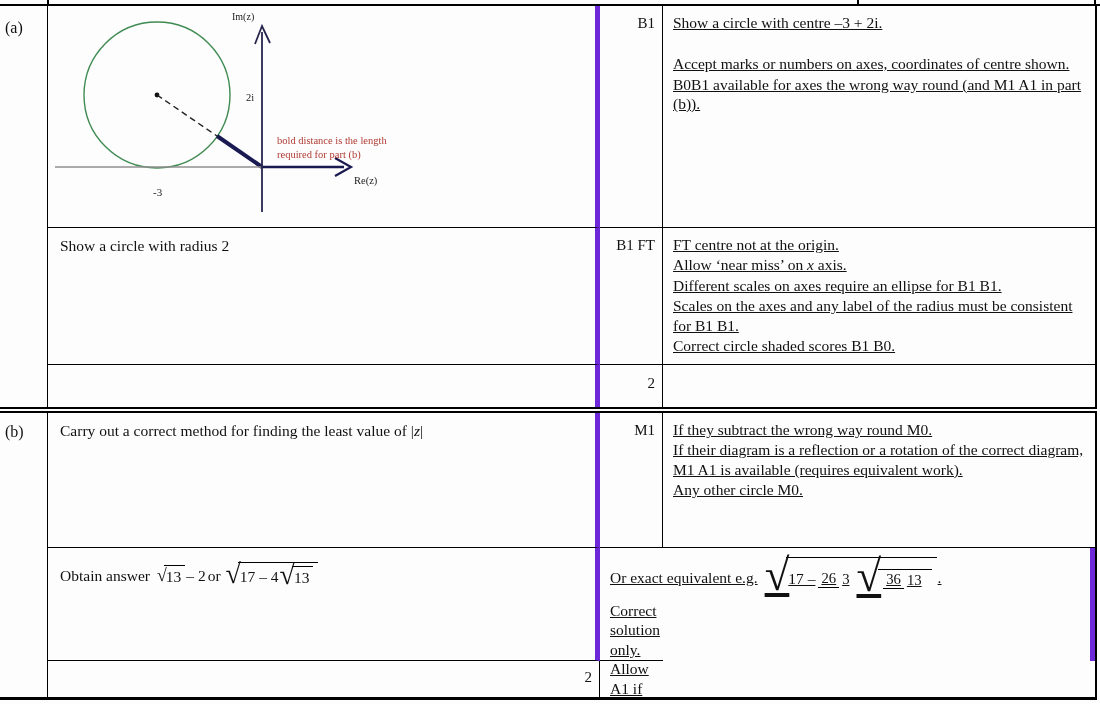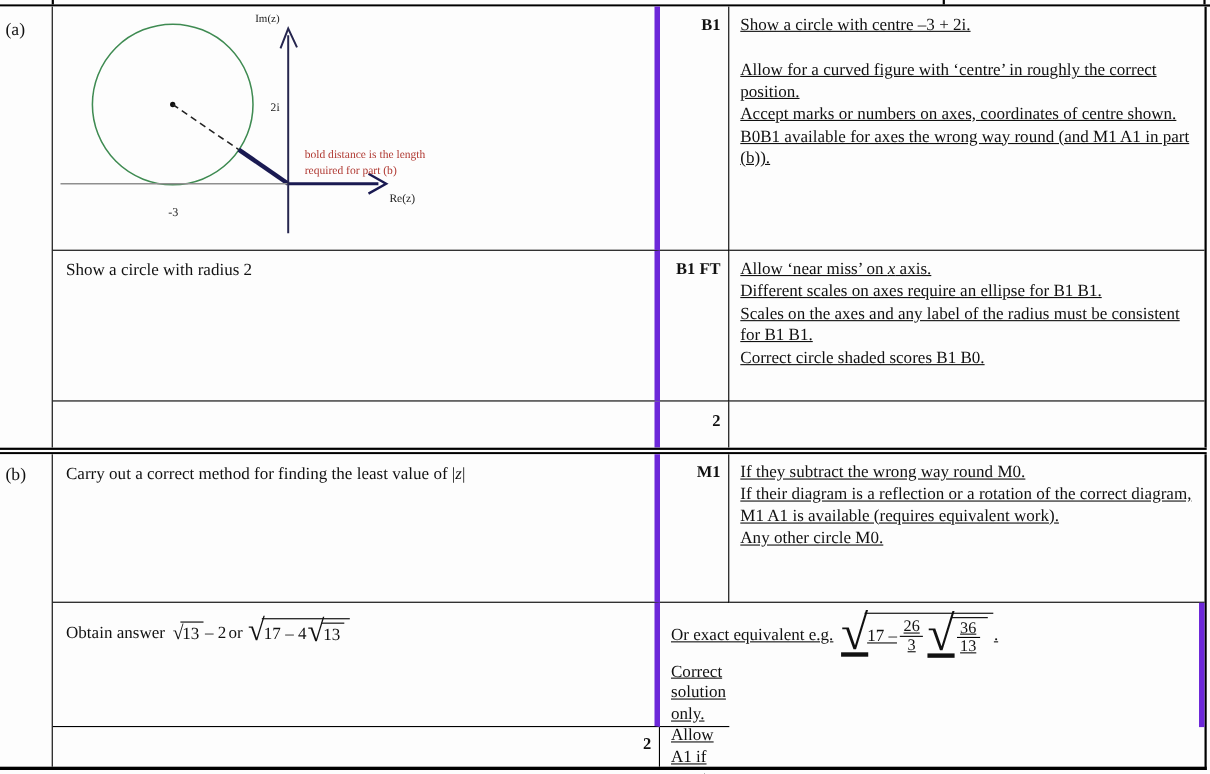--- a/index.html
+++ b/index.html
@@ -13,38 +13,38 @@
   .top-strip .tick{position:absolute;top:0;width:2px;height:4px;background:#000;}
 
   .section{position:absolute;left:0;display:grid;grid-template-columns:48px 552px 63px 1fr;width:1097px;box-sizing:border-box;border-right:2px solid #000;background:#fdfdfd;}
   #section-a{top:6px;grid-template-rows:222px 137px 42px;height:401px;}
   #section-b{top:413px;grid-template-rows:135px 113px 36px;height:287px;border-bottom:3px solid #000;}
   .sep{position:absolute;left:0;top:407px;width:1097px;height:6px;box-sizing:border-box;border-top:2px solid #000;border-bottom:2px solid #000;background:#fdfdfd;}
 
   .cell{box-sizing:border-box;}
   .part-cell{grid-row:1/4;border-right:1px solid #000;padding:12px 0 0 5px;font-size:16px;}
   .answer-cell{border-right:5px solid #6d28d9;padding:8px 10px 0 12px;}
-  .mark-cell{border-right:1px solid #000;text-align:right;padding:8px 7px 12px 0;font-weight:bold;font-size:15px;}
+  .mark-cell{border-right:1px solid #000;text-align:right;padding:8px 7px 12px 0;font-weight:normal;font-size:15px;}
   .guidance-cell{padding:7px 10px 0 10px;text-decoration:underline;}
   .bb{border-bottom:1px solid #000;}
   .diagram-cell{padding:0;position:relative;}
 
   .gline{margin:0 0 1px 0;}
   .gap{height:21px;}
   .it{font-style:italic;}
 
   
   .mathline{display:flex;align-items:center;flex-wrap:nowrap;white-space:nowrap;}
   .sqrt{display:inline-flex;align-items:center;white-space:nowrap;margin:0 1px;}
   .rsym{display:inline-block;line-height:0.9;transform:translateY(-1px);}
   .s1 .rsym{font-size:1.15em;}
   .s2 .rsym{font-size:1.8em;transform:translateY(-2px);}
   .s3 .rsym{font-size:2.9em;transform:translateY(-3px);}
   .vinc{display:inline-flex;align-items:center;border-top:1.4px solid #000;padding:1px 4px 0 2px;margin-left:-3px;}
-  .frac{display:inline-flex;flex-direction:column;align-items:center;font-size:0.95em;line-height:1.1;margin:0 3px;}
+  .frac{display:inline-flex;flex-direction:row;align-items:center;font-size:0.95em;line-height:1.1;margin:0 3px;}
   .frac .num{border-bottom:1px solid #000;padding:0 3px;}
   .frac .den{padding:0 3px;}
   .fsp{margin:0 4px 0 2px;}
 </style>
 </head>
 <body>
 
 <div class="top-strip">
   <div class="tick" style="left:47px"></div>
   <div class="tick" style="left:857px"></div>
@@ -79,30 +79,30 @@
       <text x="105" y="190" font-size="11" fill="#222">-3</text>
 
       <text x="229" y="138" font-size="10.5" fill="#b03a33">bold distance is the length</text>
       <text x="229" y="152" font-size="10.5" fill="#b03a33">required for part (b)</text>
     </svg>
   </div>
   <div class="cell mark-cell bb">B1</div>
   <div class="cell guidance-cell bb">
     <div class="gline">Show a circle with centre –3 + 2i.</div>
     <div class="gap"></div>
-    <div class="gline">Allow for a curved figure with ‘centre’ in roughly the correct position.</div>
     <div class="gline">Accept marks or numbers on axes, coordinates of centre shown.</div>
     <div class="gline">B0B1 available for axes the wrong way round (and M1 A1 in part (b)).</div>
   </div>
 
   <div class="cell answer-cell bb">
     <span>Show a circle with radius 2</span>
   </div>
   <div class="cell mark-cell bb">B1 FT</div>
   <div class="cell guidance-cell bb">
+    <div class="gline">FT centre not at the origin.</div>
     <div class="gline"><span>Allow ‘near miss’ on </span><span class="it">x</span><span> axis.</span></div>
     <div class="gline">Different scales on axes require an ellipse for B1 B1.</div>
     <div class="gline">Scales on the axes and any label of the radius must be consistent for B1 B1.</div>
     <div class="gline">Correct circle shaded scores B1 B0.</div>
   </div>
 
   <div class="cell answer-cell"></div>
   <div class="cell mark-cell" style="padding-top:9px">2</div>
   <div class="cell guidance-cell"></div>
 </div>

